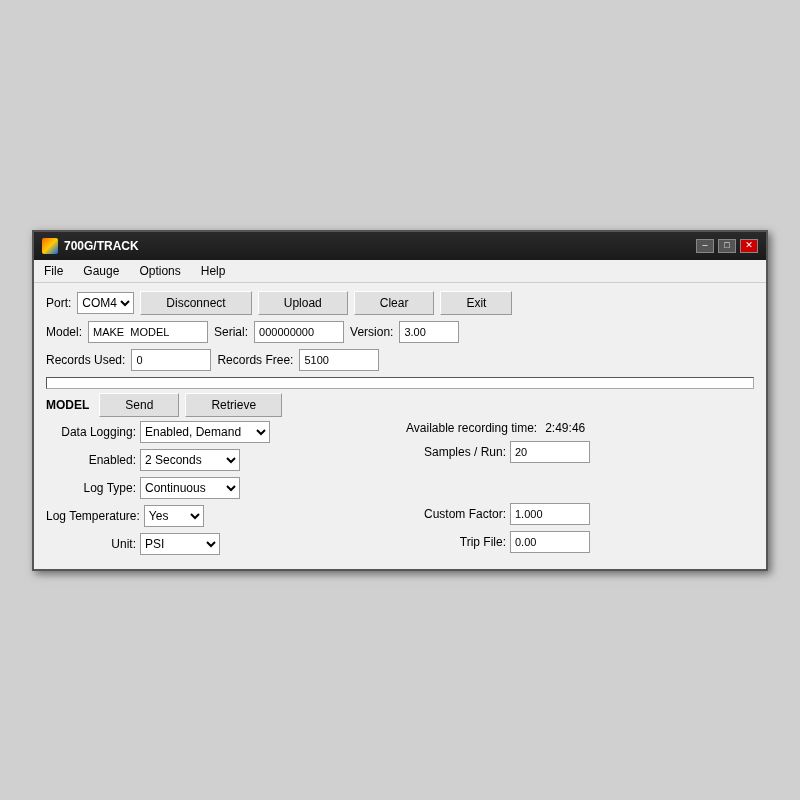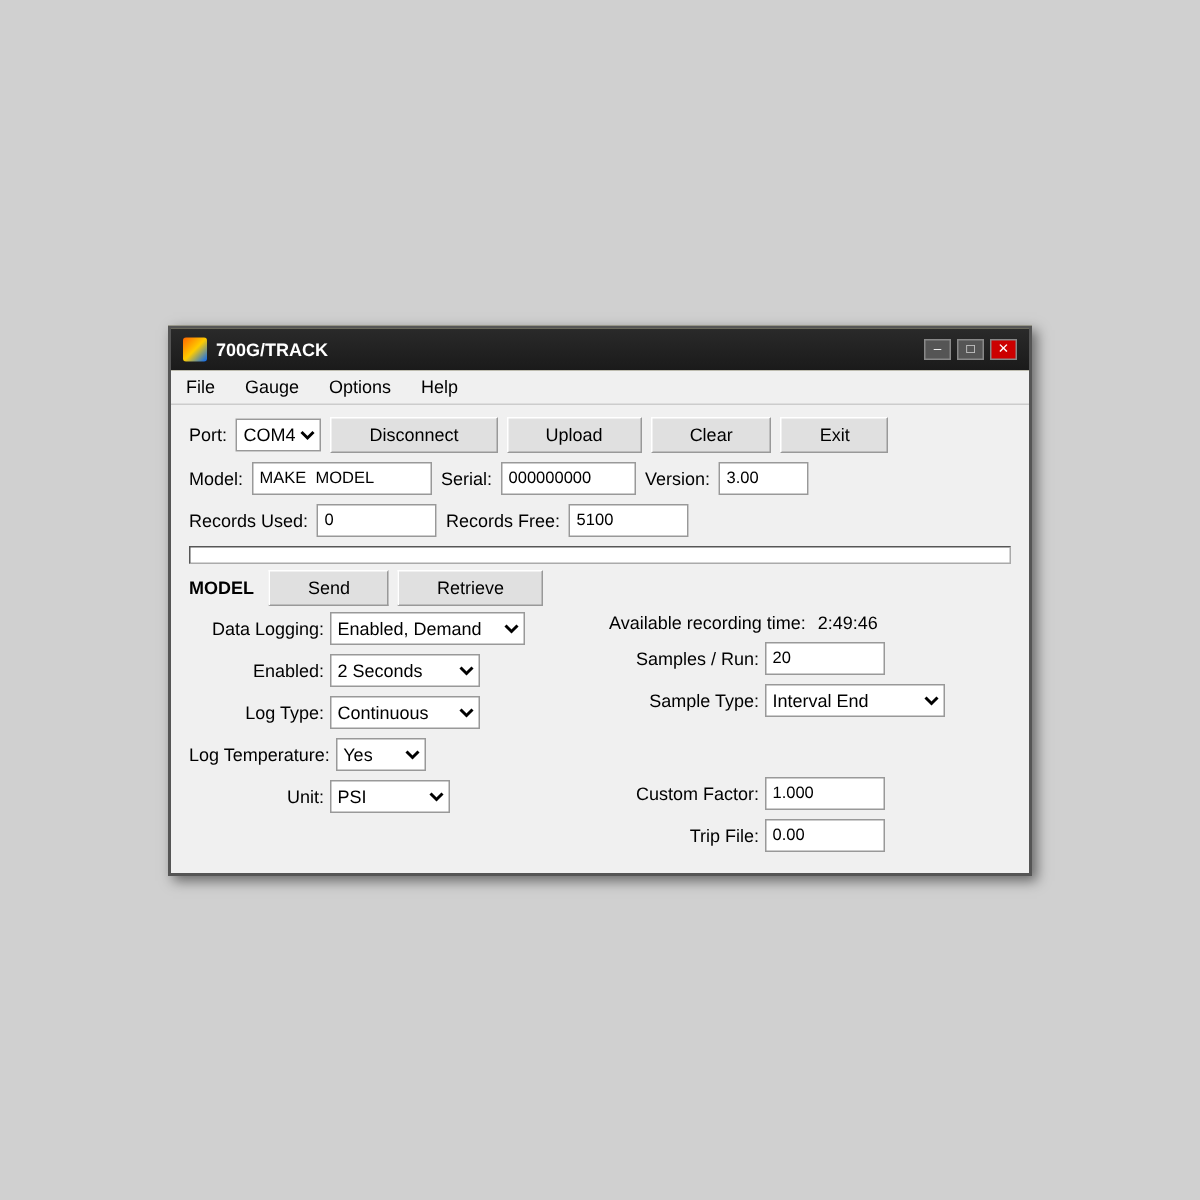--- a/index.html
+++ b/index.html
@@ -13,22 +13,22 @@
     body {
       background: #d0d0d0;
       width: 800px;
       height: 800px;
       display: flex;
       align-items: center;
       justify-content: center;
     }
 
     .window {
-      width: 576px;
-      background: #fef9c3;
+      width: 736px;
+      background: #a3a3a3;
       border: 2px solid #555;
       box-shadow: 3px 3px 8px rgba(0,0,0,0.5);
     }
 
     .title-bar {
       background: linear-gradient(to bottom, #2a2a2a, #1a1a1a);
       color: white;
       padding: 4px 8px;
       display: flex;
       align-items: center;
@@ -318,28 +318,20 @@
         <div class="form-row">
           <span style="white-space:nowrap;margin-right:4px;">Available recording time:</span>
           <span>2:49:46</span>
         </div>
 
         <div class="form-row">
           <span class="form-label" style="min-width:100px;">Samples / Run:</span>
           <input type="text" style="width: 80px;" value="20">
         </div>
 
-        <div class="form-row">
-          <span class="form-label" style="min-width:100px;">Sample Type:</span>
-          <select style="width:120px;">
-            <option selected="">Interval End</option>
-            <option>Interval Start</option>
-            <option>Average</option>
-          </select>
-        </div>
 
         <div class="form-row" style="height:28px;"></div>
 
         <div class="form-row">
           <span class="form-label" style="min-width:100px;">Custom Factor:</span>
           <input type="text" style="width: 80px;" value="1.000">
         </div>
 
         <div class="form-row">
           <span class="form-label" style="min-width:100px;">Trip File:</span>

